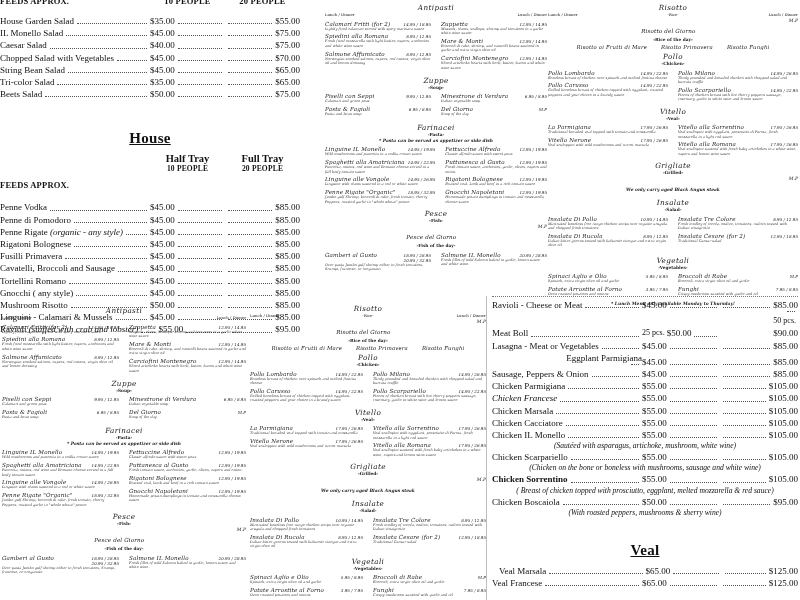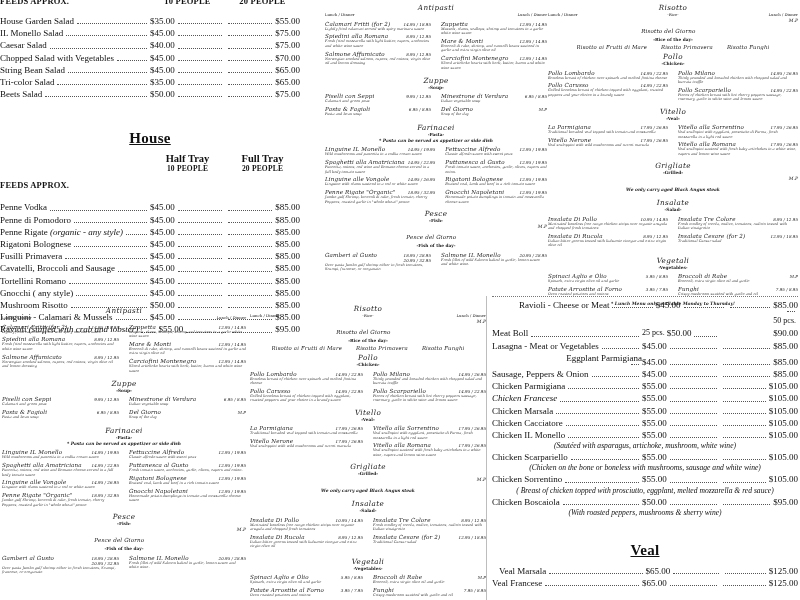--- a/index.html
+++ b/index.html
@@ -358,21 +358,21 @@
           <span class="pv">$95.00</span>
         </div>
       </div>
     </div>
 </div>
 
 <div class="page" id="rightpanel">
   <div class="divider"></div>
   <div id="rp-pasta">
       <div class="cat-row">
-        <div class="nmw" style="width: 150px; margin-left: 27px;">
+        <div class="nmw" style="width: 150px;">
           <span class="nm">Ravioli - Cheese or Meat</span>
           <span class="lead"></span>
         </div>
         <div class="p1" style="width: 78px;">
           <span class="pv">$45.00</span>
           <span class="lead"></span>
         </div>
         <div class="p2" style="width: 78px;">
           <span class="lead"></span>
           <span class="pv">$85.00</span>
@@ -519,21 +519,21 @@
           <span class="pv">$55.00</span>
           <span class="lead"></span>
         </div>
         <div class="p2" style="width: 78px;">
           <span class="lead"></span>
           <span class="pv">$105.00</span>
         </div>
       </div>
       <div class="sub">(Chicken on the bone or boneless with mushrooms, sausage and white wine)</div>
       <div class="cat-row">
-        <div class="nmw" style="width: 150px;">
+        <div class="nmw" style="width: 150px; font-weight: bold;">
           <span class="nm">Chicken Sorrentino</span>
           <span class="lead"></span>
         </div>
         <div class="p1" style="width: 78px;">
           <span class="pv">$55.00</span>
           <span class="lead"></span>
         </div>
         <div class="p2" style="width: 78px;">
           <span class="lead"></span>
           <span class="pv">$105.00</span>

